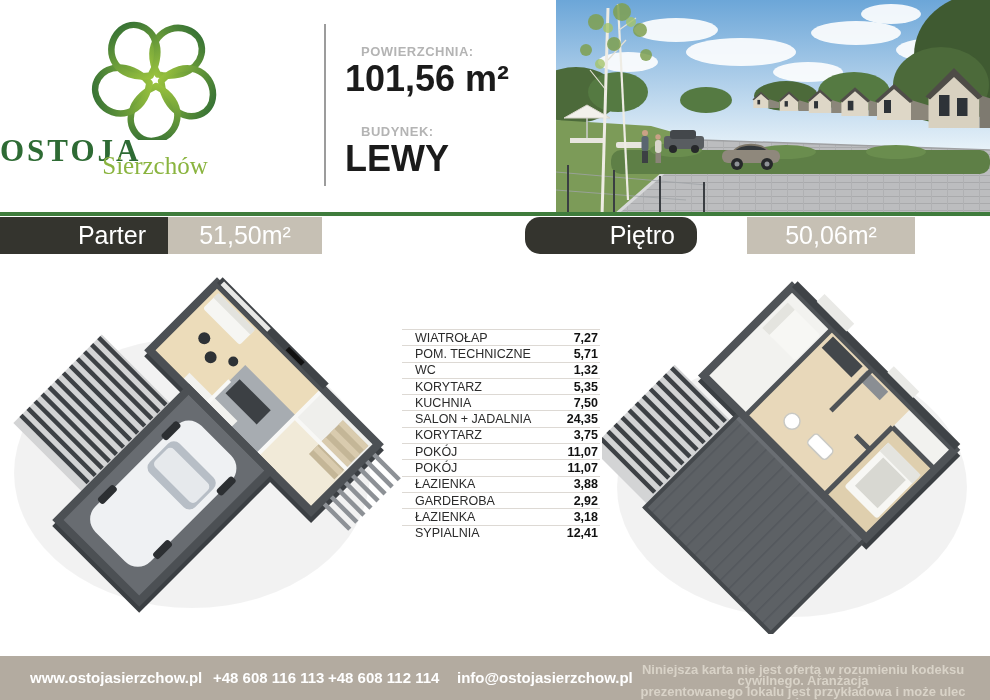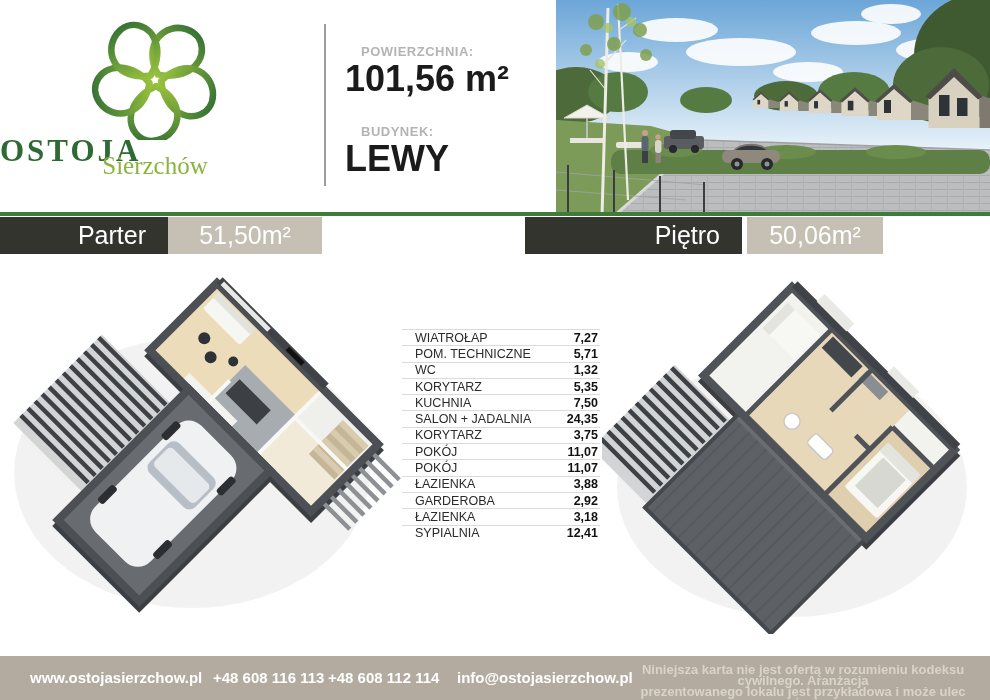--- a/index.html
+++ b/index.html
@@ -25,22 +25,22 @@
 
   
   .accent-line{position:absolute;left:0;top:212px;width:990px;height:4px;
                background:var(--accent_green,#3f7c3c);z-index:5;}
   .banner{position:absolute;top:217px;height:37px;z-index:6;display:flex;align-items:center;
           font-weight:normal;font-size:25px;color:#fff;}
   .banner.dark{background:var(--dark,#34342e);justify-content:flex-end;padding-right:22px;box-sizing:border-box;}
   .banner.beige{background:var(--banner_beige,#c6c0b4);justify-content:center;}
   .b-parter{left:0;width:168px;}
   .b-parter-area{left:168px;width:154px;}
-  .b-pietro{left:525px;width:217px;}
-  .b-pietro-area{left:747px;width:136px;}
+  .b-pietro{left:525px;width:172px;border-radius:15px;}
+  .b-pietro-area{left:747px;width:168px;}
 
   
   .plan-left{position:absolute;left:12px;top:258px;width:392px;height:368px;}
   .plan-right{position:absolute;left:602px;top:262px;width:386px;height:372px;}
 
   
   .room-table{position:absolute;left:402px;top:329px;width:198px;}
   .room-row{display:flex;justify-content:space-between;align-items:center;
             height:16.3px;border-top:1px solid #ddd9d4;box-sizing:border-box;}
   .room-name{font-size:12.5px;color:#2b2b2b;padding-left:13px;white-space:nowrap;}

